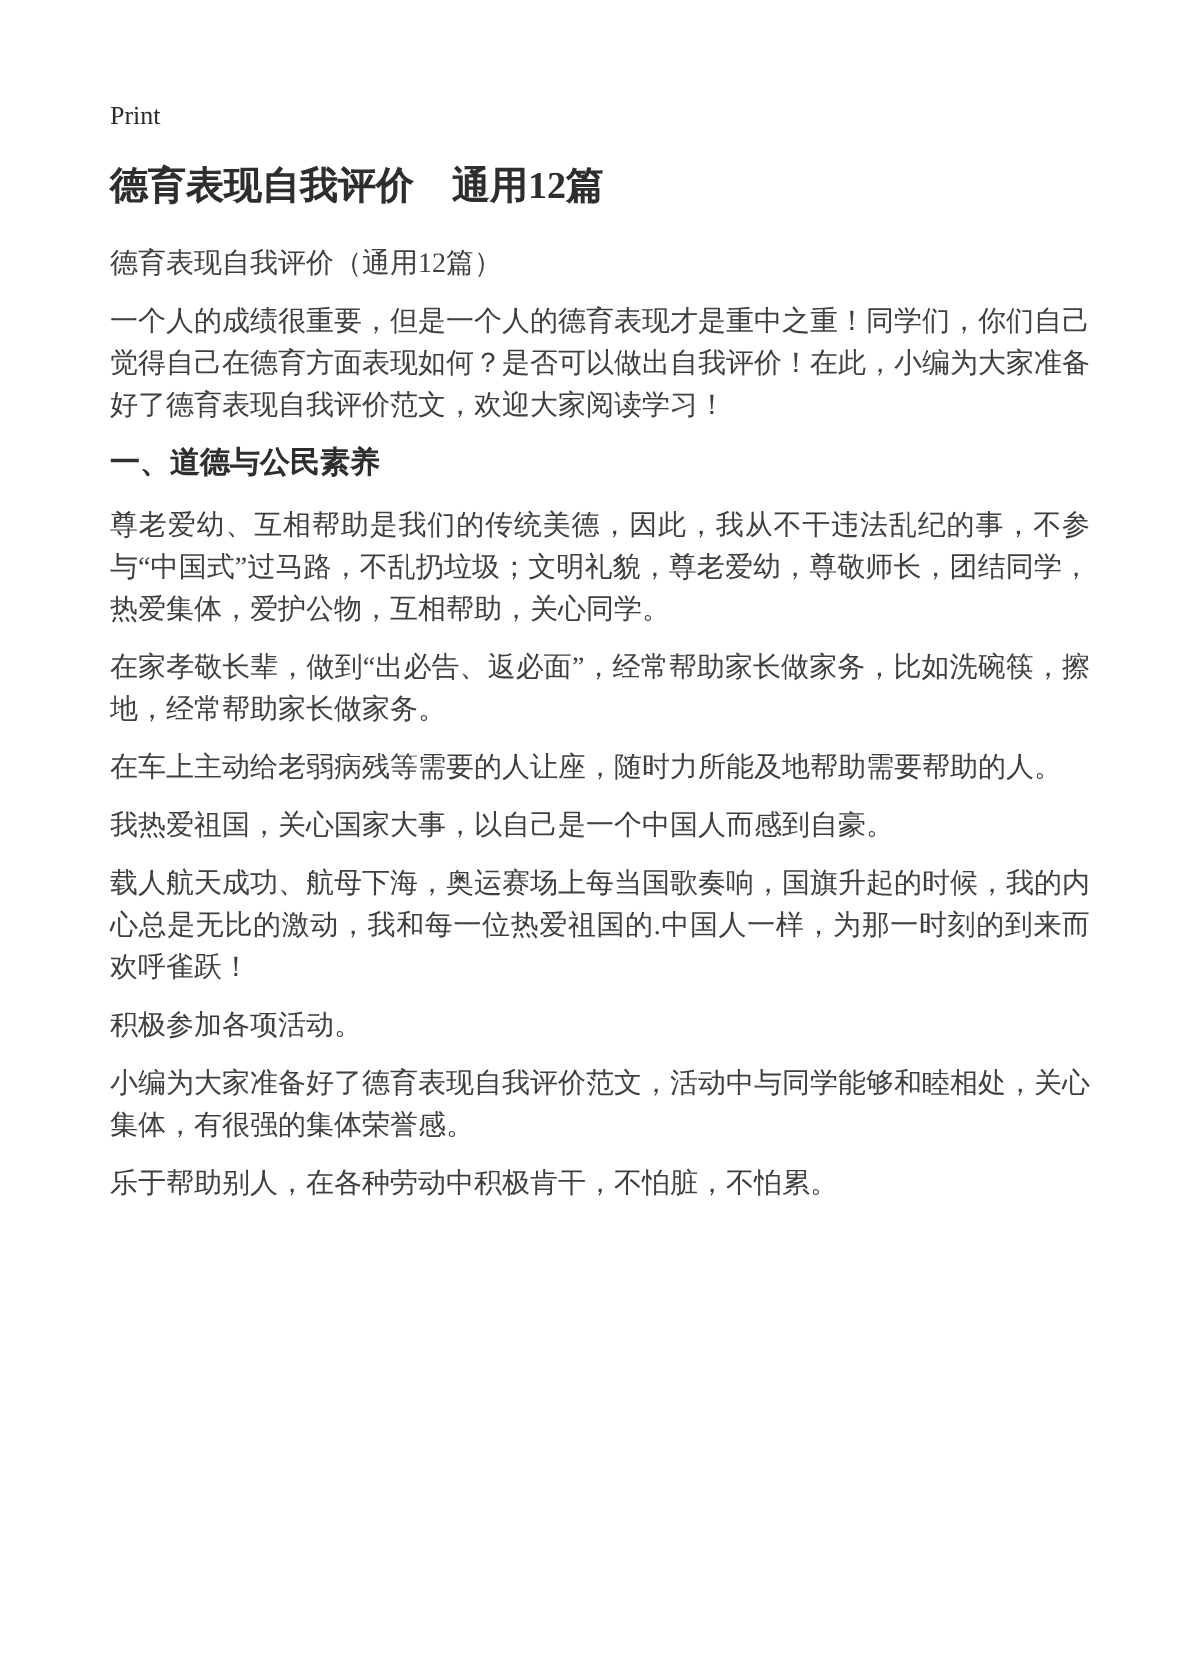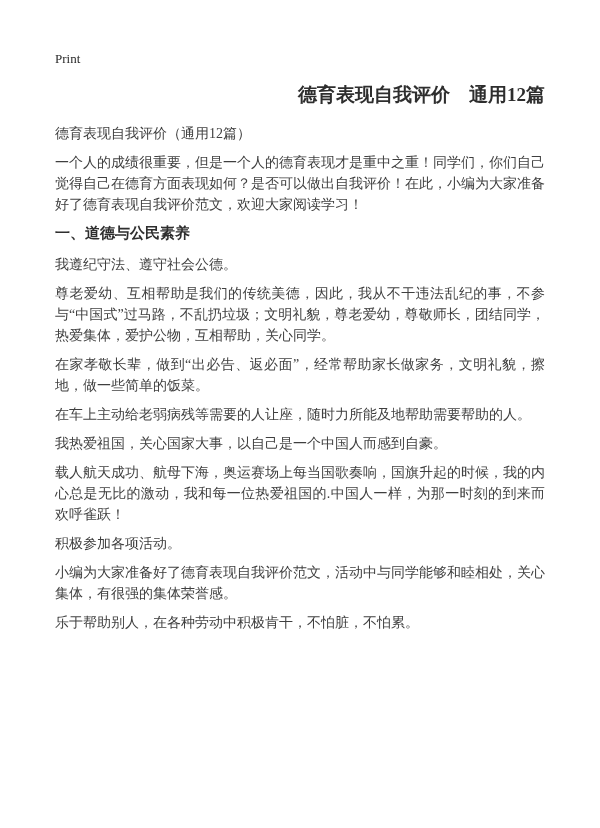--- a/index.html
+++ b/index.html
@@ -25,21 +25,21 @@
     line-height: 16px;
     color: #2b2b2b;
     margin: 0 16px 16px 0;
     cursor: pointer;
     text-decoration: none;
   }
   h1.doc-title {
     font-size: 19px;
     line-height: 24px;
     font-weight: bold;
-    text-align: right;
+    text-align: left;
     color: #2e2e2e;
     margin: 0 0 16px 0;
   }
   p.body-text {
     font-size: 14px;
     line-height: 21px;
     margin: 0 0 8px 0;
     text-align: justify;
     word-break: break-all;
   }
@@ -60,23 +60,22 @@
 
   <h1 class="doc-title">德育表现自我评价　通用12篇</h1>
 
   <p class="body-text">德育表现自我评价（通用12篇）</p>
 
   <p class="body-text">一个人的成绩很重要，但是一个人的德育表现才是重中之重！同学们，你们自己觉得自己在德育方面表现如何？是否可以做出自我评价！在此，小编为大家准备好了德育表现自我评价范文，欢迎大家阅读学习！</p>
 
 
   <h2 class="doc-heading">一、道德与公民素养</h2>
 
-  <p class="body-text">我遵纪守法、遵守社会公德。</p>
   <p class="body-text">尊老爱幼、互相帮助是我们的传统美德，因此，我从不干违法乱纪的事，不参与“中国式”过马路，不乱扔垃圾；文明礼貌，尊老爱幼，尊敬师长，团结同学，热爱集体，爱护公物，互相帮助，关心同学。</p>
-  <p class="body-text">在家孝敬长辈，做到“出必告、返必面”，经常帮助家长做家务，文明礼貌，擦地，做一些简单的饭菜。</p>
+  <p class="body-text">在家孝敬长辈，做到“出必告、返必面”，经常帮助家长做家务，比如洗碗筷，擦地，经常帮助家长做家务。</p>
   <p class="body-text">在车上主动给老弱病残等需要的人让座，随时力所能及地帮助需要帮助的人。</p>
   <p class="body-text">我热爱祖国，关心国家大事，以自己是一个中国人而感到自豪。</p>
   <p class="body-text">载人航天成功、航母下海，奥运赛场上每当国歌奏响，国旗升起的时候，我的内心总是无比的激动，我和每一位热爱祖国的.中国人一样，为那一时刻的到来而欢呼雀跃！</p>
   <p class="body-text">积极参加各项活动。</p>
   <p class="body-text">小编为大家准备好了德育表现自我评价范文，活动中与同学能够和睦相处，关心集体，有很强的集体荣誉感。</p>
   <p class="body-text">乐于帮助别人，在各种劳动中积极肯干，不怕脏，不怕累。</p>
 
 </div>
 
 </body></html>

